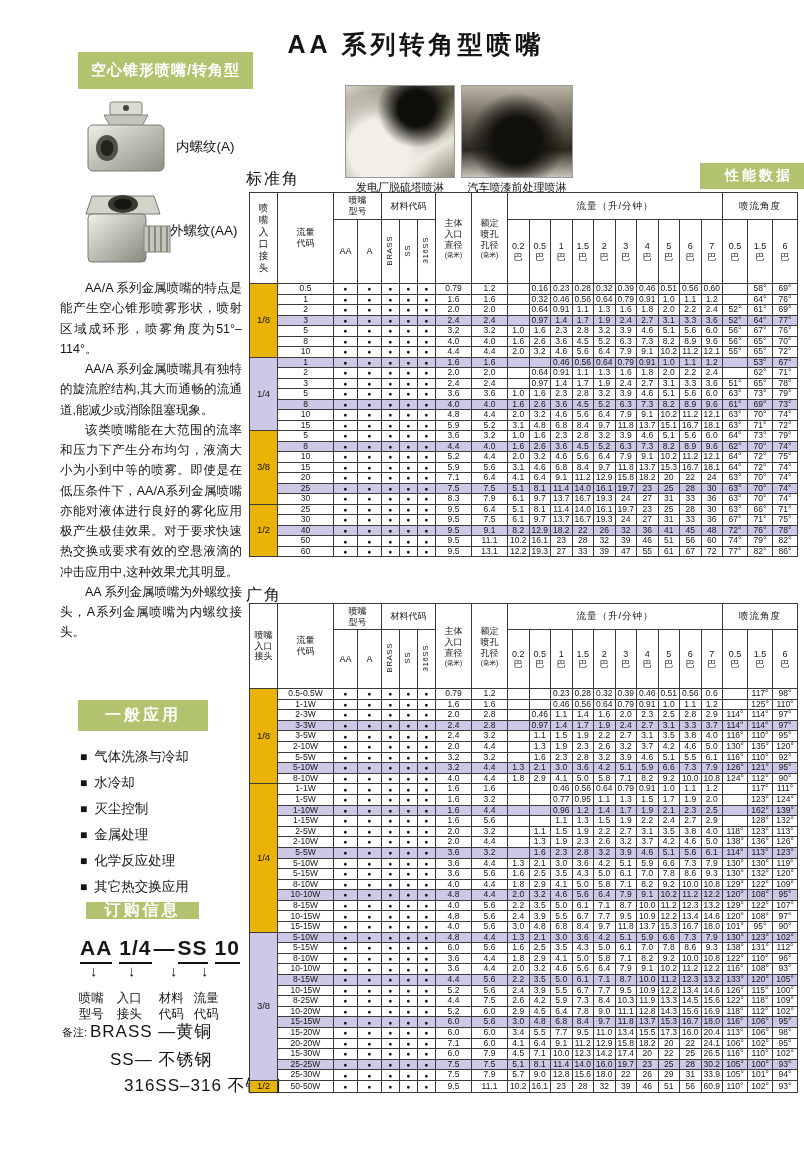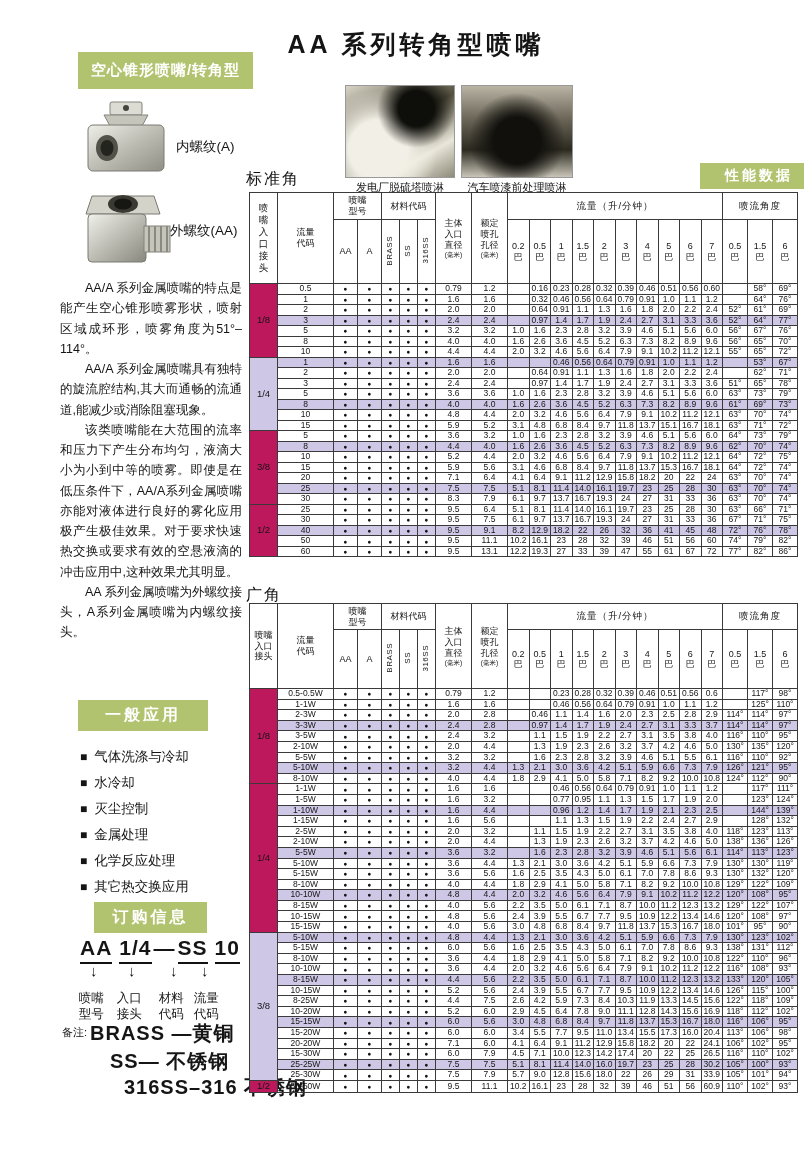--- a/index.html
+++ b/index.html
@@ -3,21 +3,21 @@
 <meta charset="utf-8">
 <style>
 *{margin:0;padding:0;box-sizing:border-box}
 html,body{background:#9a9a9a}
 .page{position:relative;width:804px;height:1164px;background:#fff;overflow:hidden;
   font-family:"Liberation Sans","DejaVu Sans",sans-serif;color:#151515}
 .badge{position:absolute;background:#b1c36e;color:#fff;font-weight:bold;
   display:flex;align-items:center;justify-content:center;letter-spacing:3px}
 .type-badge{left:78px;top:52px;width:175px;height:37px;font-size:15px;letter-spacing:1px}
 .apps-badge{left:78px;top:700px;width:130px;height:31px;font-size:16px}
-.order-badge{left:94px;top:902px;width:113px;height:31px;font-size:16px}
+.order-badge{left:86px;top:902px;width:113px;height:17px;font-size:16px}
 .perf-badge{left:700px;top:163px;width:118px;height:26px;font-size:14px}
 .title{position:absolute;left:248px;top:28px;width:336px;text-align:center;
   font-size:25px;font-weight:bold;letter-spacing:4px}
 .nozzleA{position:absolute;left:80px;top:100px}
 .nozzleB{position:absolute;left:74px;top:184px}
 .lblA{position:absolute;left:176px;top:138px;font-size:13.5px}
 .lblB{position:absolute;left:170px;top:222px;font-size:13.5px}
 .desc{position:absolute;left:60px;top:278px;width:182px;font-size:12.5px;
   line-height:1.62;text-align:justify}
 .desc p{text-indent:2em}
@@ -27,21 +27,21 @@
 .order-code{position:absolute;left:80px;top:936px;font-size:21px;font-weight:bold;
   display:flex;align-items:baseline;gap:7px;letter-spacing:1px}
 .order-code .u{border-bottom:2.5px solid #111;padding-bottom:2px}
 .order-code .dash{margin:0 -5px}
 .arr{position:absolute;top:962px;font-size:15px;font-weight:bold}
 .a0{left:90px}.a1{left:128px}.a2{left:170px}.a3{left:201px}
 .plabel{position:absolute;top:990px;width:2.1em;font-size:12.5px;line-height:1.3;
   word-break:break-all;text-align:center}
 .pl0{left:78px}.pl1{left:116px}.pl2{left:158px}.pl3{left:193px}
 .note-label{position:absolute;left:62px;top:1025px;font-size:11px;font-weight:normal}
-.note{position:absolute;font-size:20px;font-weight:bold;letter-spacing:1px}
+.note{position:absolute;font-size:17px;font-weight:normal;letter-spacing:1px}
 .n0{left:90px;top:1020px}.n1{left:110px;top:1048px}.n2{left:124px;top:1074px}
 .photo{position:absolute;width:110px;height:93px;border:1px solid #999}
 .p1{left:345px;top:85px;background:
   radial-gradient(circle at 65% 25%,#0e0e0a 0 18%,transparent 40%),
   radial-gradient(circle at 30% 70%,#f2efe6 0 30%,transparent 60%),
   linear-gradient(150deg,#d8d4c6 0%,#55513f 45%,#e9e6da 75%,#8d8a79 100%)}
 .p2{left:461px;top:85px;width:112px;background:
   radial-gradient(ellipse at 50% 60%,#11100c 0 30%,transparent 62%),
   linear-gradient(180deg,#b9b4a4 0%,#6d685a 35%,#2c2a20 70%,#c9c5b8 100%)}
 .cap{position:absolute;top:180px;width:140px;text-align:center;font-size:11px}
@@ -63,21 +63,21 @@
 .dt2 thead tr:last-child th{height:59px}
 .dt1 tbody td{height:10.1px}
 .dt2 tbody td{height:10.6px}
 .dt .ft{font-size:9.5px;letter-spacing:1px}
 .stack1{width:1.15em;word-break:break-all;margin:0 auto;font-size:9.5px;line-height:1.25}
 .stack2{width:2.3em;word-break:break-all;margin:0 auto;line-height:1.2}
 .unit{font-size:6.5px;display:block}
 .vtxt{display:inline-block;writing-mode:vertical-rl;transform:rotate(180deg);
   font-size:8px;letter-spacing:.5px}
 .dt tr.hl td{background:#cec8e6}
-.dt td.inlet-c{background:#be185d;font-size:9.5px}
+.dt td.inlet-c{background:#eab308;font-size:9.5px}
 .dt tr.sec td{border-top:1.6px solid #222}
 .dt td.dot{font-size:6.5px}
 .dt td.code-c{font-size:8.5px}
 </style>
 </head>
 <body>
 
 <div class="page">
 
   <div class="badge type-badge">空心锥形喷嘴/转角型</div>
@@ -1282,21 +1282,21 @@
             <td></td>
             <td>0.96</td>
             <td>1.2</td>
             <td>1.4</td>
             <td>1.7</td>
             <td>1.9</td>
             <td>2.1</td>
             <td>2.3</td>
             <td>2.5</td>
             <td class="ang"></td>
-            <td class="ang">144°</td>
+            <td class="ang">162°</td>
             <td class="ang">139°</td>
           </tr>
           <tr class="">
             <td class="code-c">1-15W</td>
             <td class="dot">●</td>
             <td class="dot">●</td>
             <td class="dot">●</td>
             <td class="dot">●</td>
             <td class="dot">●</td>
             <td>1.6</td>

